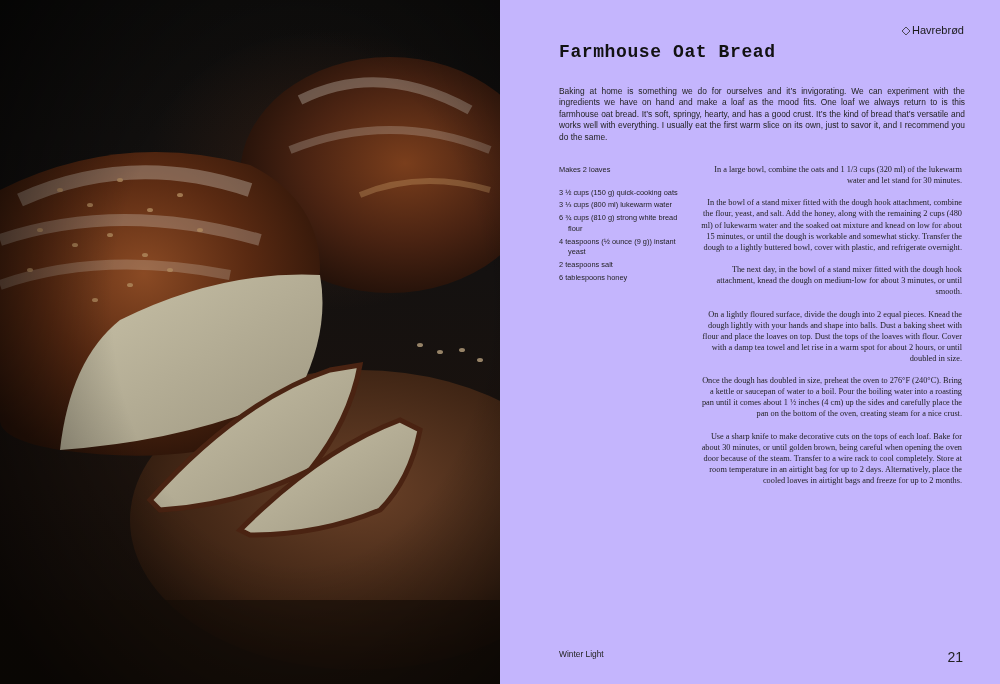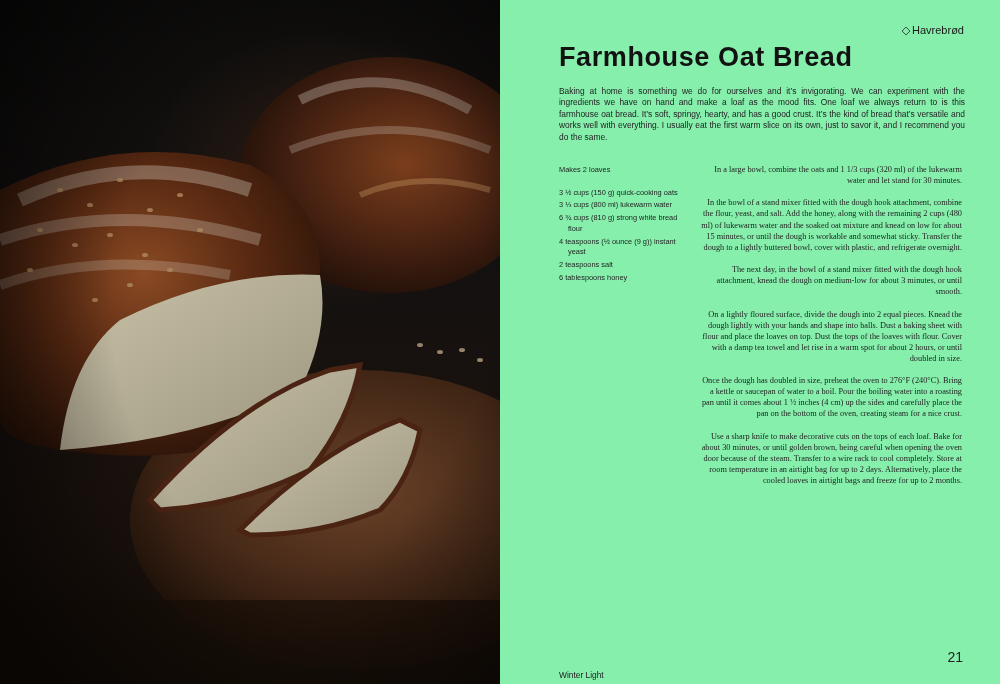--- a/index.html
+++ b/index.html
@@ -9,39 +9,39 @@
     
     .photo {
       position: absolute; left: 0; top: 0; width: 500px; height: 684px; overflow: hidden;
       background:
         radial-gradient(ellipse 260px 200px at 330px 170px, rgba(70,40,25,0.55), rgba(0,0,0,0) 70%),
         linear-gradient(180deg, #0e0d0c 0%, #141110 40%, #1b120d 70%, #1a110b 100%);
     }
     .photo svg { position: absolute; left: 0; top: 0; }
 
     
-    .page { position: absolute; left: 500px; top: 0; width: 500px; height: 684px; background: #86efac; }
+    .page { position: absolute; left: 500px; top: 0; width: 500px; height: 684px; background: #c4b5fd; }
 
     .section-tag {
       position: absolute; right: 36px; top: 24px;
       font-family: "Liberation Sans", sans-serif; font-size: 11px; color: #1a1a1a;
       display: flex; align-items: center; gap: 4px;
     }
     .section-tag .diamond-icon {
       display: inline-block; width: 6px; height: 6px; position: relative;
     }
     .section-tag .diamond-icon::before {
       content: ""; position: absolute; left: 0; top: 0; width: 6px; height: 6px;
       border: 1px solid #333; transform: rotate(45deg) scale(0.8);
     }
 
     .title {
       position: absolute; left: 59px; top: 42px;
-      font-family: Liberation Sans, sans-serif;
-      font-size: 27px; font-weight: bold; letter-spacing: 0.6px; color: #121212;
+      font-family: Liberation Mono, monospace;
+      font-size: 18px; font-weight: bold; letter-spacing: 0.6px; color: #121212;
     }
 
     .intro {
       position: absolute; left: 59px; top: 86px; width: 406px;
       font-family: "Liberation Sans", sans-serif; font-size: 8.4px; line-height: 11.4px; color: #222;
       text-align: justify;
     }
 
     .ingredients {
       position: absolute; left: 59px; top: 165px; width: 130px;
@@ -51,21 +51,21 @@
     .ingredients ul { list-style: none; }
     .ingredients li { padding-left: 9px; text-indent: -9px; margin-bottom: 2.2px; }
 
     .method {
       position: absolute; left: 198px; top: 164px; width: 264px;
       font-family: "Liberation Serif", "DejaVu Serif", serif; font-size: 8.3px; line-height: 11.1px; color: #1e1e1e;
     }
     .method p { margin-bottom: 11.2px; text-align: right; }
 
     .footer-left {
-      position: absolute; left: 59px; top: 670px;
+      position: absolute; left: 59px; top: 649px;
       font-family: "Liberation Sans", sans-serif; font-size: 8.4px; color: #222;
     }
     .footer-right {
       position: absolute; right: 37px; top: 649px;
       font-family: "Liberation Sans", sans-serif; font-size: 14px; color: #222;
     }
   </style>
 </head>
 <body>
 

